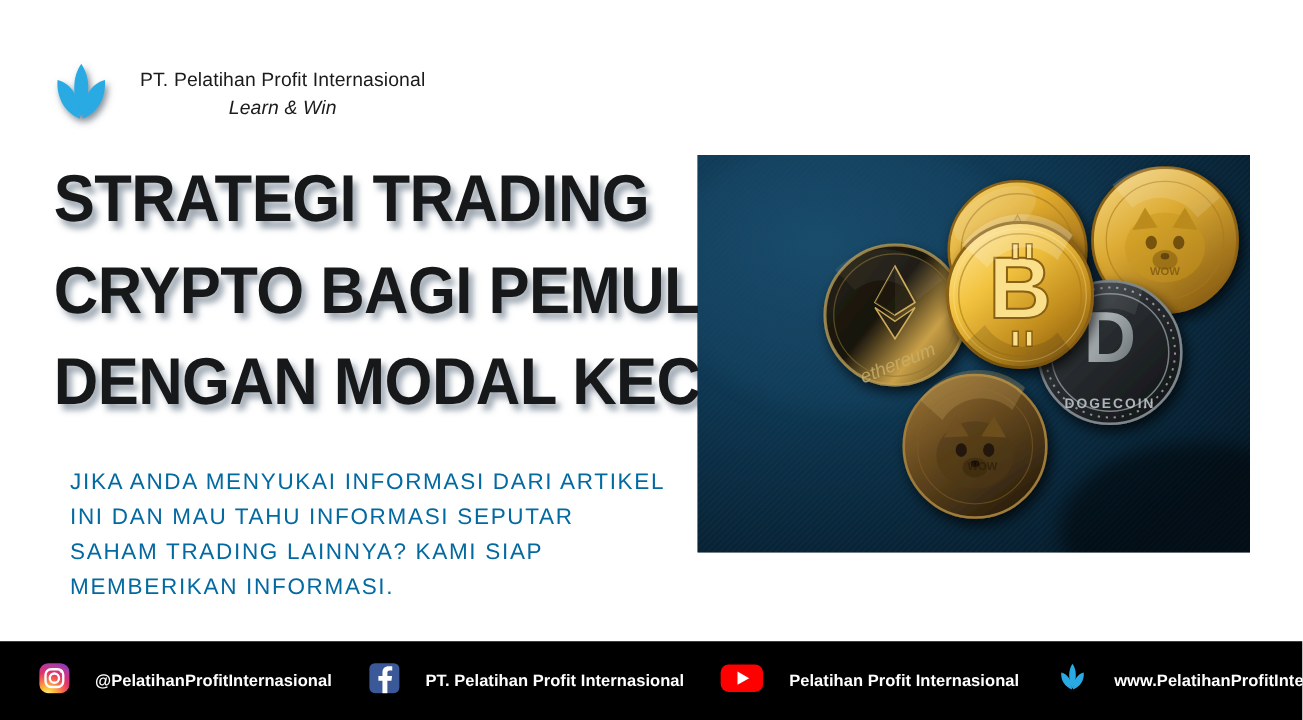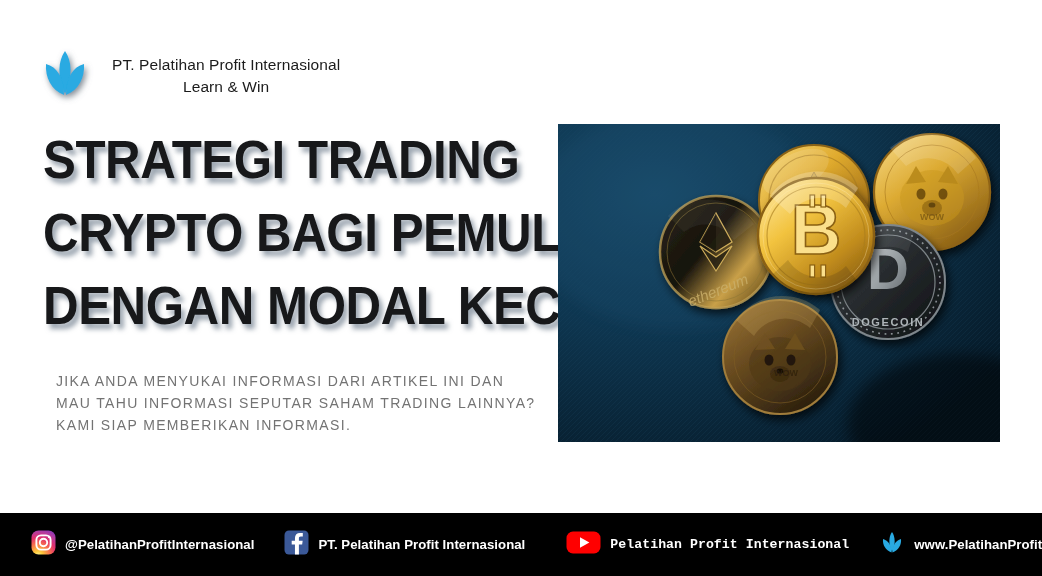--- a/index.html
+++ b/index.html
@@ -20,21 +20,21 @@
     gap:16px;
   }
   .brand-logo { width:62px; height:64px; flex:0 0 auto; }
   .brand-text {
     font-size:15.5px;
     color:#1b1b1b;
     text-align:center;
     line-height:1.42;
     letter-spacing:0.1px;
   }
-  .brand-line2 { display:block; }
+  .brand-line2 { display:block;font-style:italic; }
 
   
   .title-block {
     position:absolute;
     left:43px; top:123px;
     width:500px;
   }
   .title-line {
     font-family:"Liberation Sans Narrow","Liberation Sans", sans-serif;
     font-weight:bold;
@@ -46,24 +46,24 @@
     transform-origin:left center;
     text-shadow:4px 5px 5px rgba(120,133,148,0.75);
     white-space:nowrap;
   }
 
   
   .subtitle {
     position:absolute;
     left:56px; top:371px;
     width:480px;
-    font-size:14px;
+    font-size:18px;
     line-height:1.56;
     letter-spacing:1.35px;
-    color:#737373;
+    color:#0369a1;
     text-transform:uppercase;
   }
 
   
   .photo {
     position:absolute;
     left:558px; top:124px;
     width:442px; height:318px;
     overflow:hidden;
     background:#071d2c;
@@ -75,26 +75,26 @@
     position:absolute;
     left:0; top:513px;
     width:1042px; height:63px;
     background:#000000;
     display:flex;
     align-items:center;
   }
   .footer-item {
     display:flex;
     align-items:center;
-    gap:9px;
+    gap:20px;
     white-space:nowrap;
   }
   .fi-1 { margin-left:31px; }
   .fi-2 { margin-left:30px; }
-  .fi-3 { margin-left:41px;font-family:Liberation Mono, monospace; }
+  .fi-3 { margin-left:29px; }
   .fi-4 { margin-left:30px; }
   .footer-label {
     color:#ffffff;
     font-size:13.2px;
     font-weight:bold;
     letter-spacing:0.05px;
   }
   .ic { flex:0 0 auto; display:block; }
 </style>
 </head>

